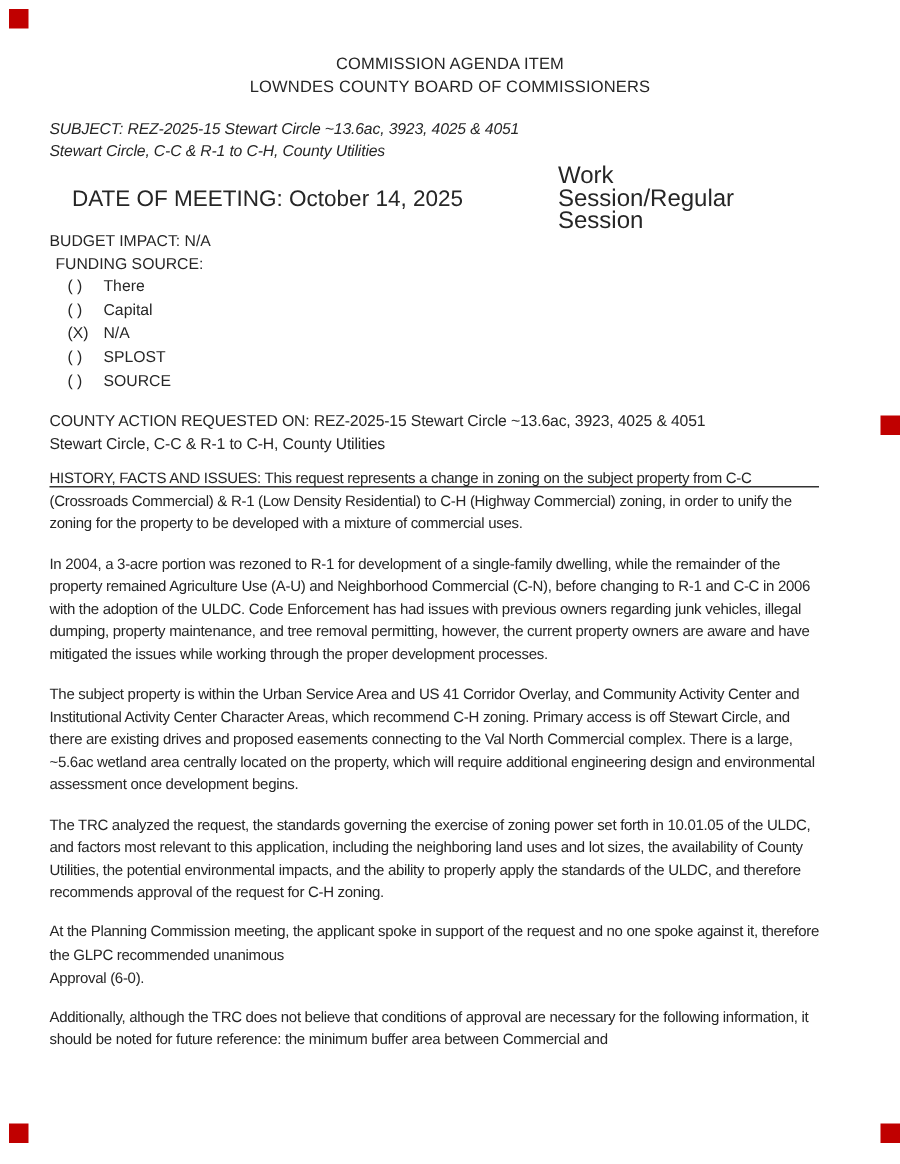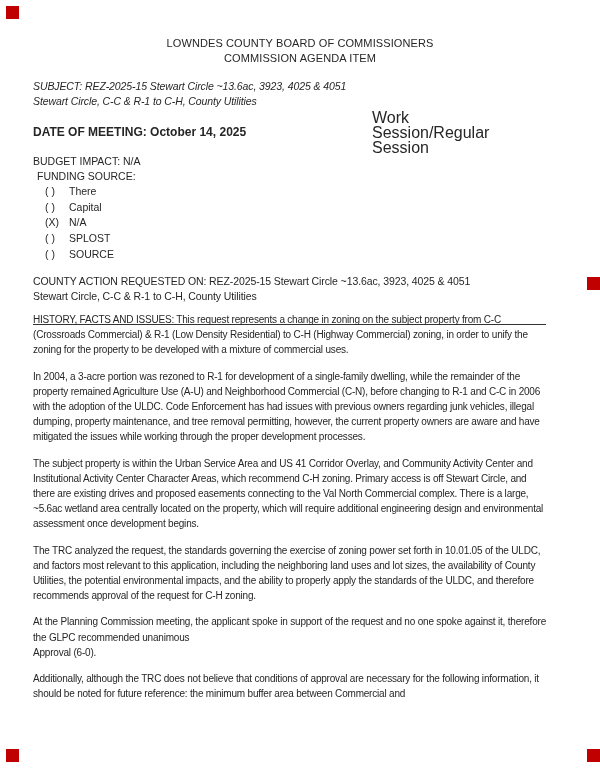--- a/index.html
+++ b/index.html
@@ -32,21 +32,21 @@
     line-height: 15.2px;
     font-style: italic;
   }
   .session {
     position: absolute;
     left: 372px;
     top: 110px;
     font-size: 16px;
     line-height: 15.2px;
   }
-  .line-date     { position: absolute; left: 33px; top: 125px; font-size: 12px; line-height: 15.2px; font-weight: bold; }
+  .line-date     { position: absolute; left: 48px; top: 125px; font-size: 15px; line-height: 15.2px; }
   .line-budget   { position: absolute; left: 33px; top: 154px; font-size: 10.5px; line-height: 15.2px; }
   .funding-label { position: absolute; left: 37px; top: 169px; font-size: 10.5px; line-height: 15.2px; }
   .options {
     position: absolute;
     left: 45px;
     top: 184px;
     font-size: 10.5px;
     line-height: 15.7px;
   }
   .options .mark { display: inline-block; width: 24px; }
@@ -90,22 +90,22 @@
 <body>
 
 <div class="page">
 
   <div class="marker m-tl" style="background: rgb(192, 0, 0);"></div>
   <div class="marker m-mid" style="background: rgb(192, 0, 0);"></div>
   <div class="marker m-bl" style="background: rgb(192, 0, 0);"></div>
   <div class="marker m-br" style="background: rgb(192, 0, 0);"></div>
 
   <div class="doc-header">
+    <div>COMMISSION AGENDA ITEM</div>
     <div>LOWNDES COUNTY BOARD OF COMMISSIONERS</div>
-    <div>COMMISSION AGENDA ITEM</div>
   </div>
 
   <div class="subject">
     <div>SUBJECT: REZ-2025-15 Stewart Circle ~13.6ac, 3923, 4025 &amp; 4051</div>
     <div>Stewart Circle, C-C &amp; R-1 to C-H, County Utilities</div>
   </div>
 
   <div class="session">
     <div>Work</div>
     <div>Session/Regular</div>

